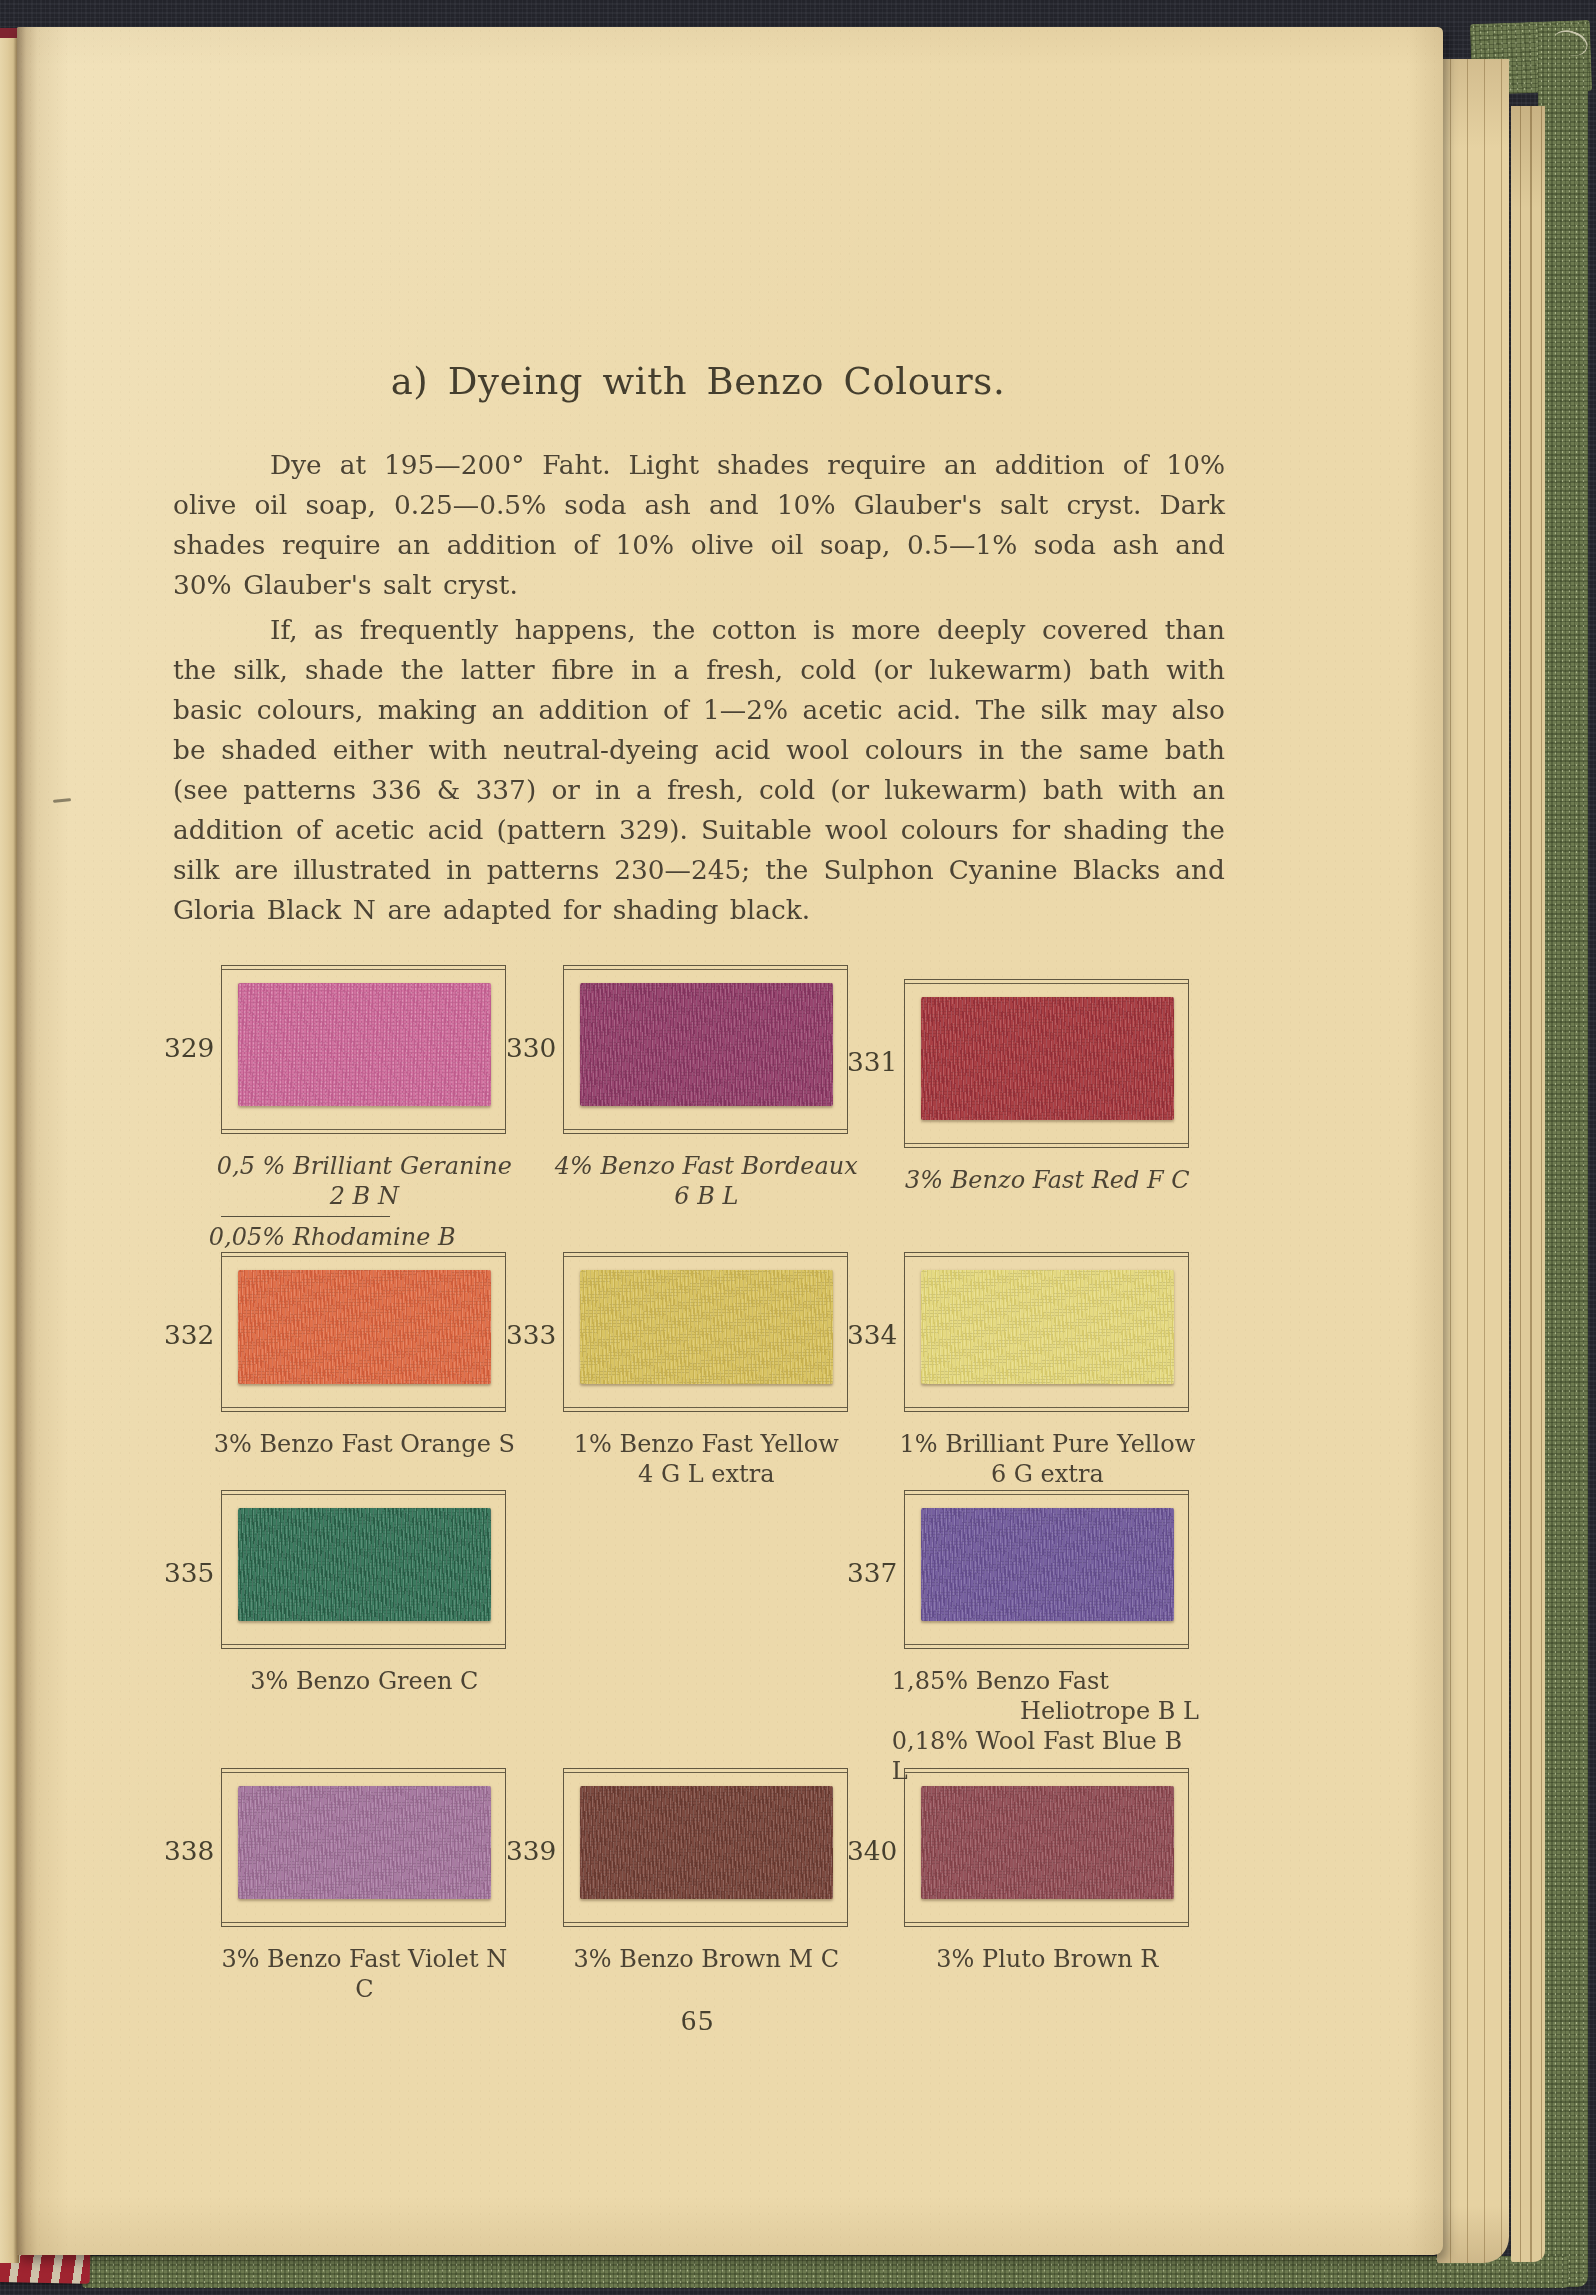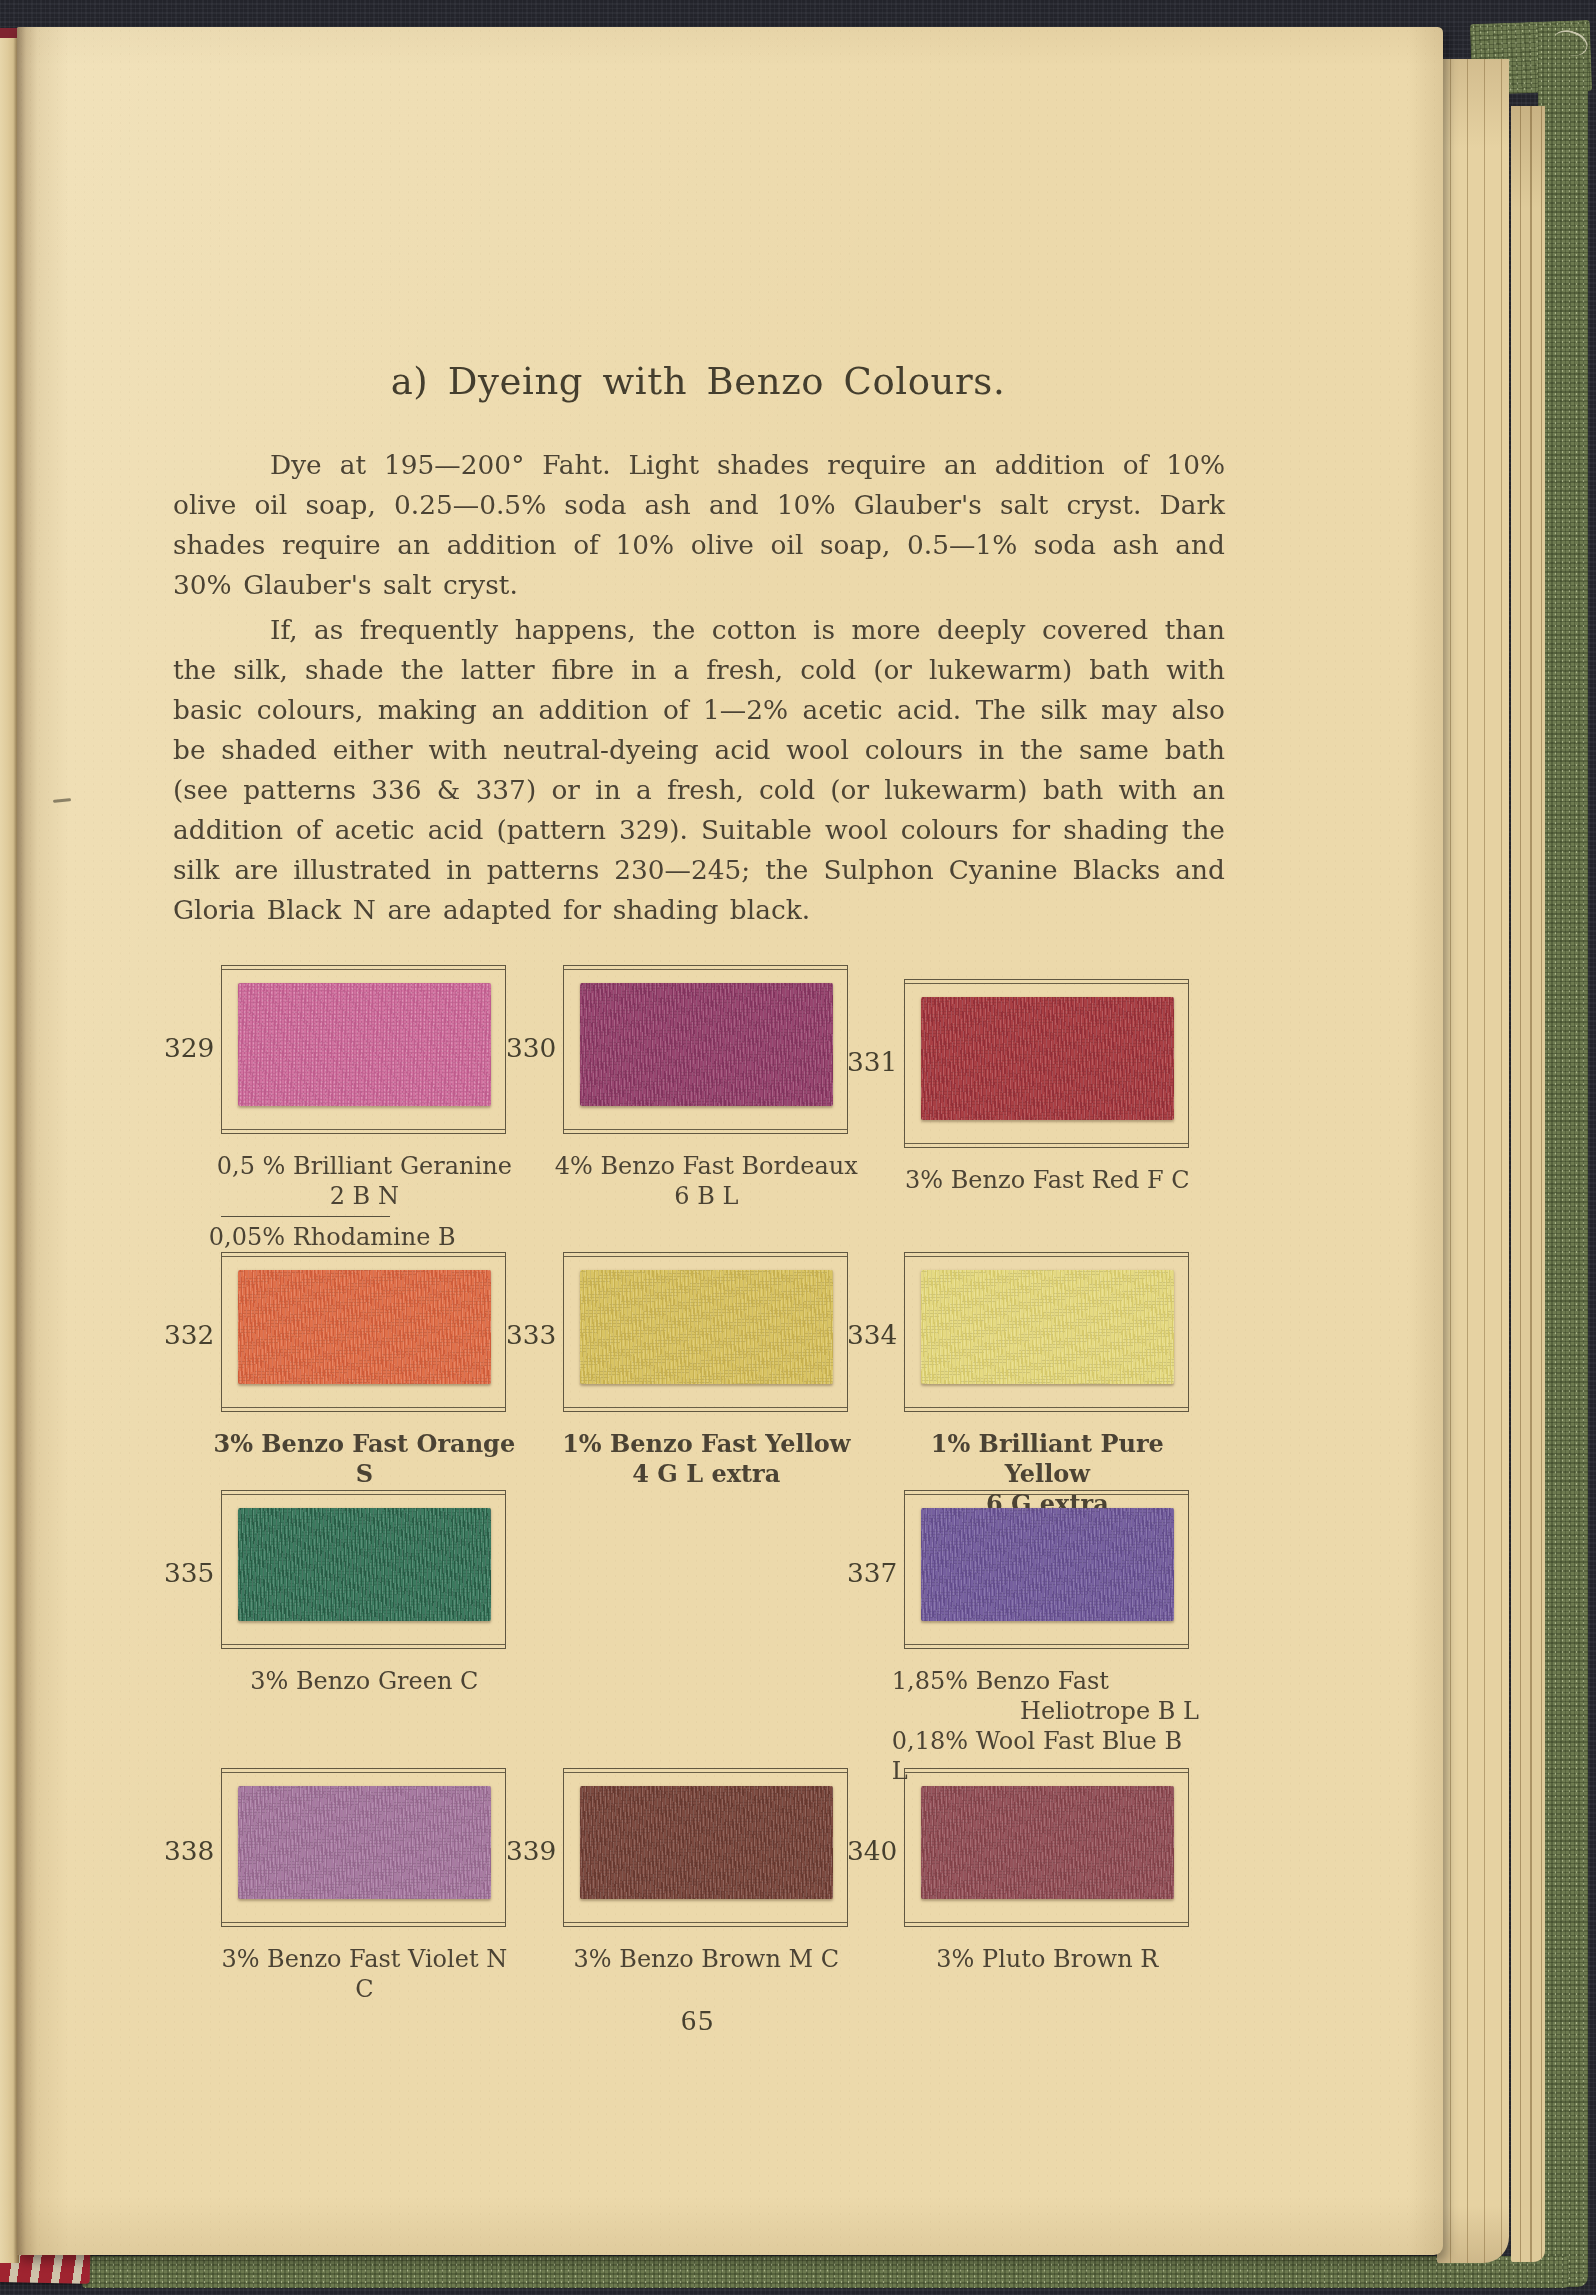--- a/index.html
+++ b/index.html
@@ -95,21 +95,21 @@
     border-radius:1.9px; box-shadow:0 1.3px 2.6px rgba(60,40,20,0.35);
   }
   .fabric.dotty{
     background-image:
       radial-gradient(rgba(255,255,255,0.35) 0.6px, rgba(0,0,0,0) 1.1px),
       repeating-linear-gradient(93deg, var(--c2) 0 1.3px, rgba(0,0,0,0) 1.3px 3.2px),
       repeating-linear-gradient(3deg, rgba(0,0,0,0.07) 0 0.6px, rgba(0,0,0,0) 0.6px 2.6px);
     background-size:4.5px 3.9px, auto, auto;
   }
   .label{position:absolute; left:-12.2px; width:311px; font-size:24px; line-height:30px; color:#4b4334;}
-  .r1 .label{top:186px;} .r2 .label{top:177px;font-weight:bold;} .r3 .label{top:176px;} .r4 .label{top:176px;}
+  .r1 .label{top:186px;font-style:italic;} .r2 .label{top:177px;} .r3 .label{top:176px;} .r4 .label{top:176px;}
   .line{min-height:0;}
   .l-left{text-align:left;} .l-center{text-align:center;} .l-right{text-align:right; padding-right:3.9px;}
   .sep-rule{width:169px; border-top:1.9px solid #56503e; margin:5.2px 0 5.2px 12.2px;}
   .pagenum{position:absolute; left:156px; top:1976px; width:1050px; text-align:center;
     font-size:30px; letter-spacing:1.9px; color:#46402f;font-family:Liberation Serif, serif;}
 </style>
 </head>
 <body>
 
 <div class="scene">

